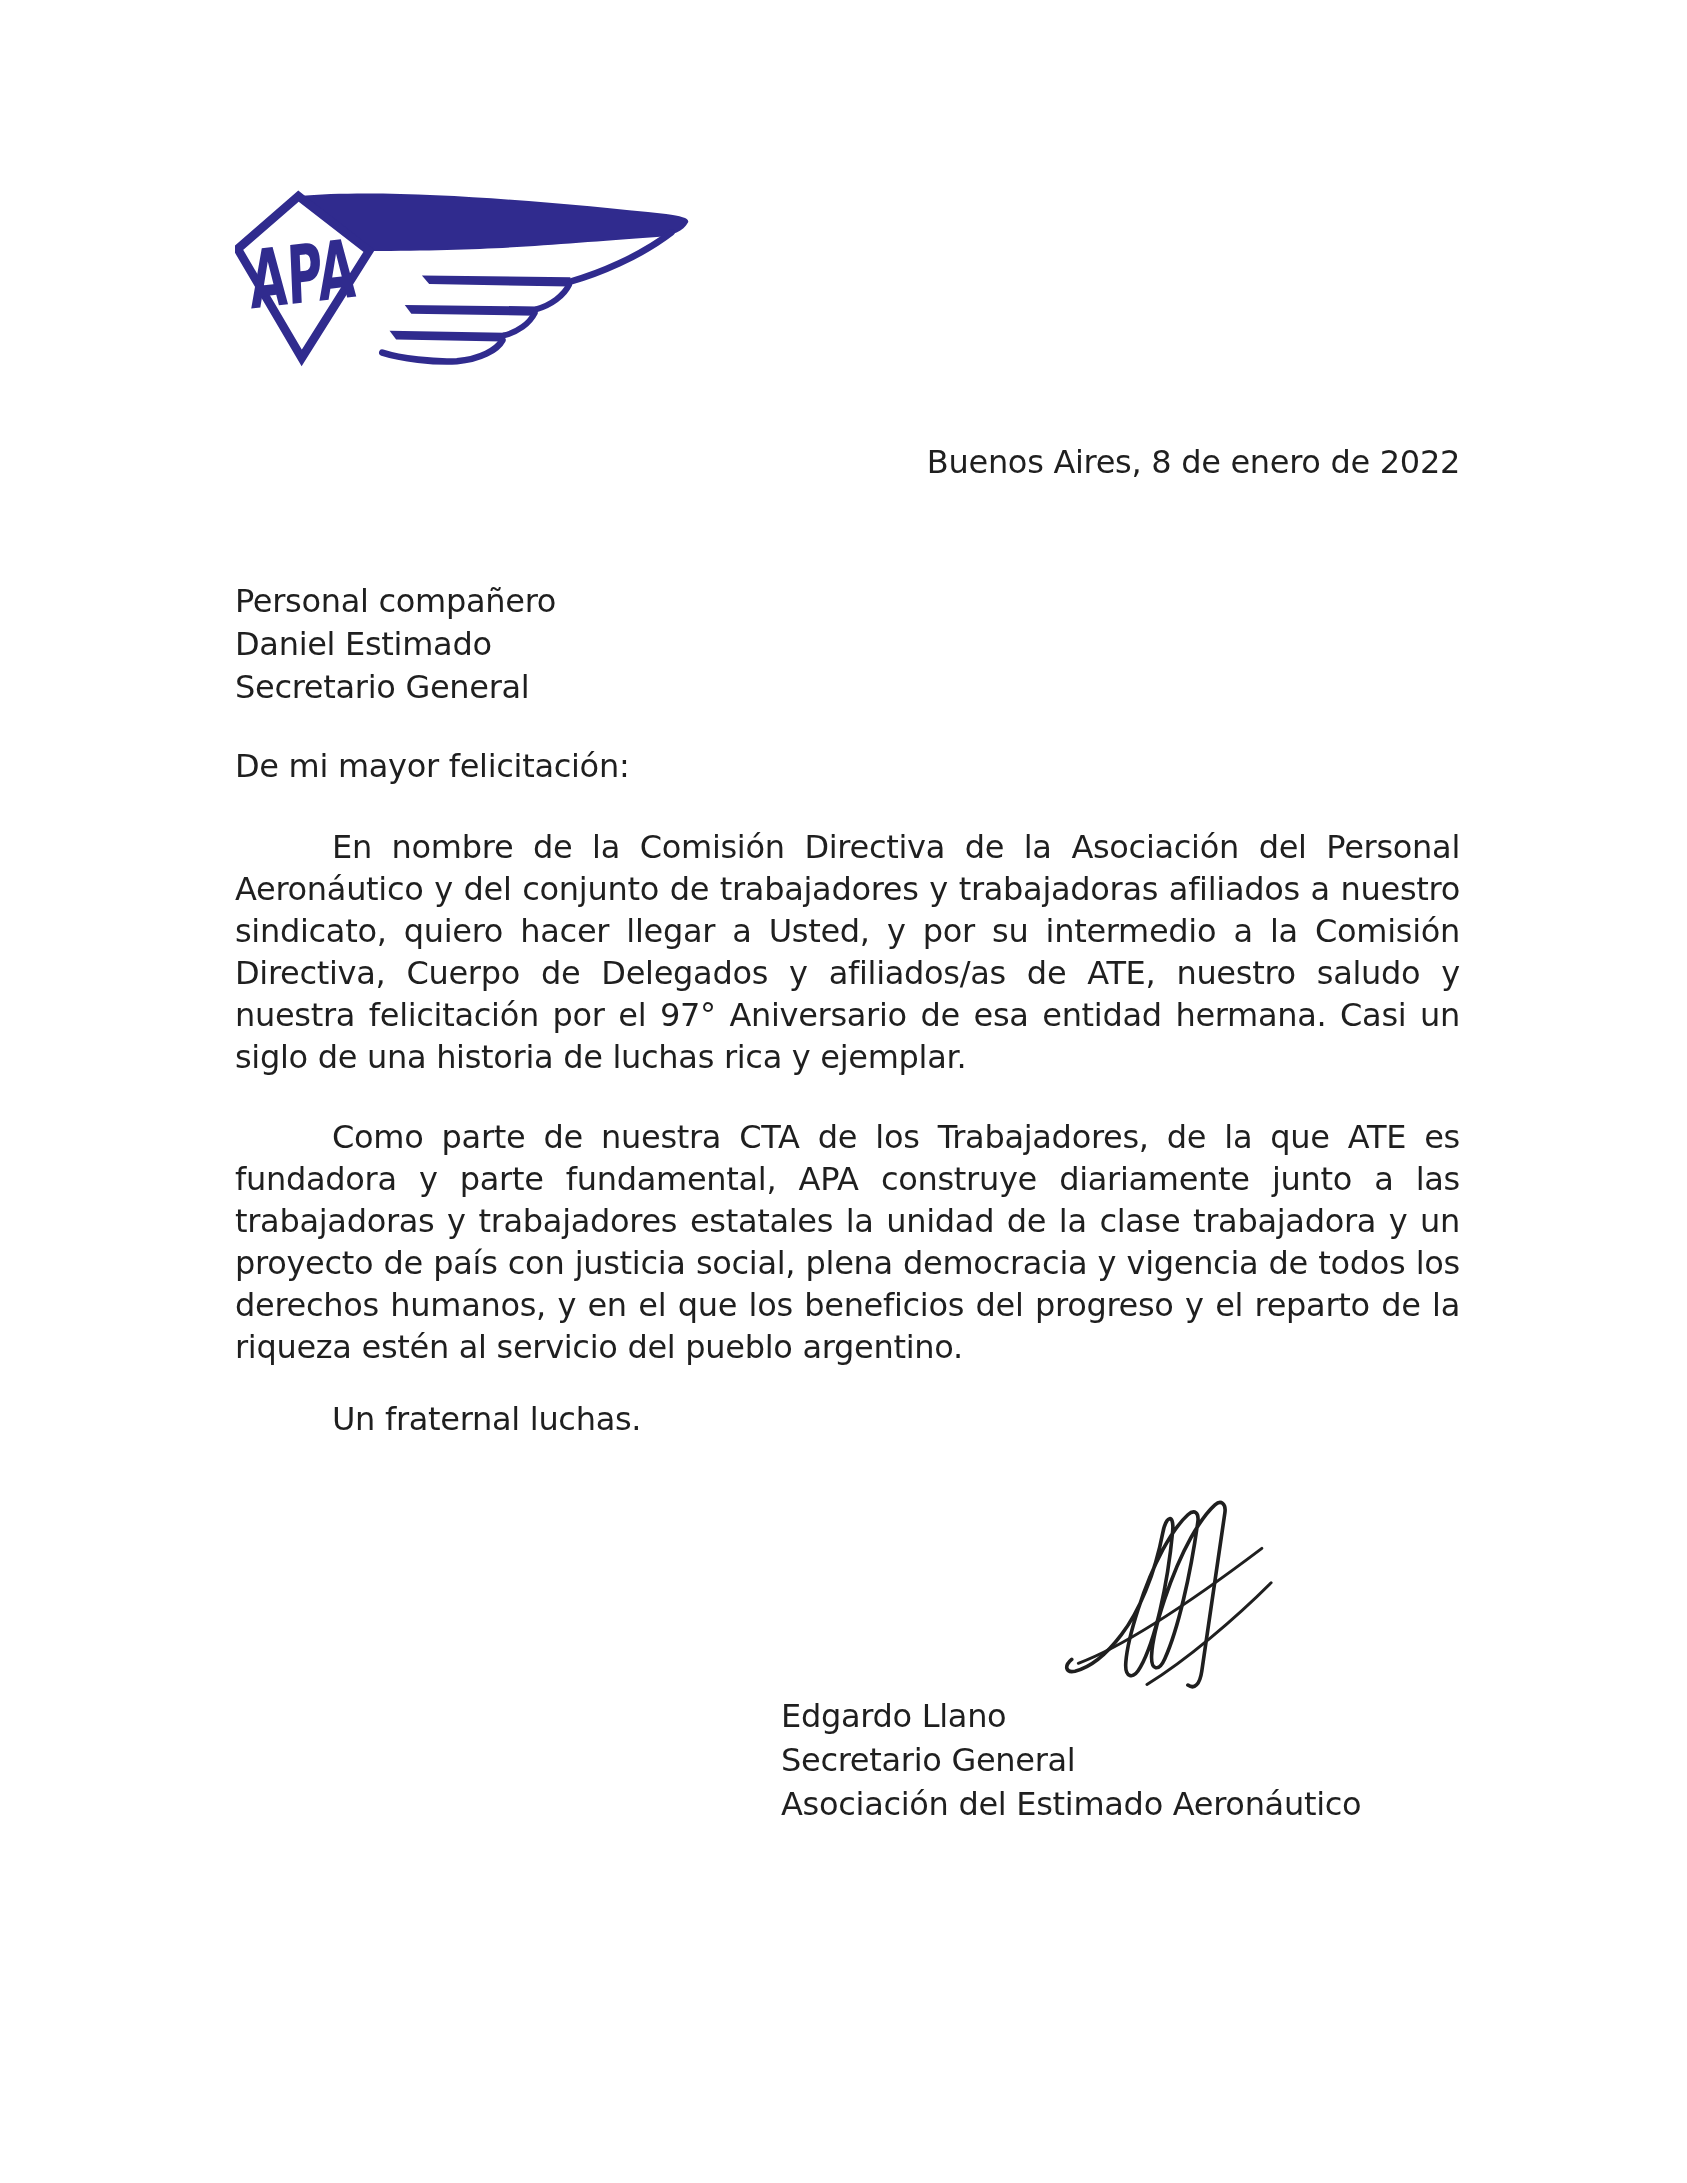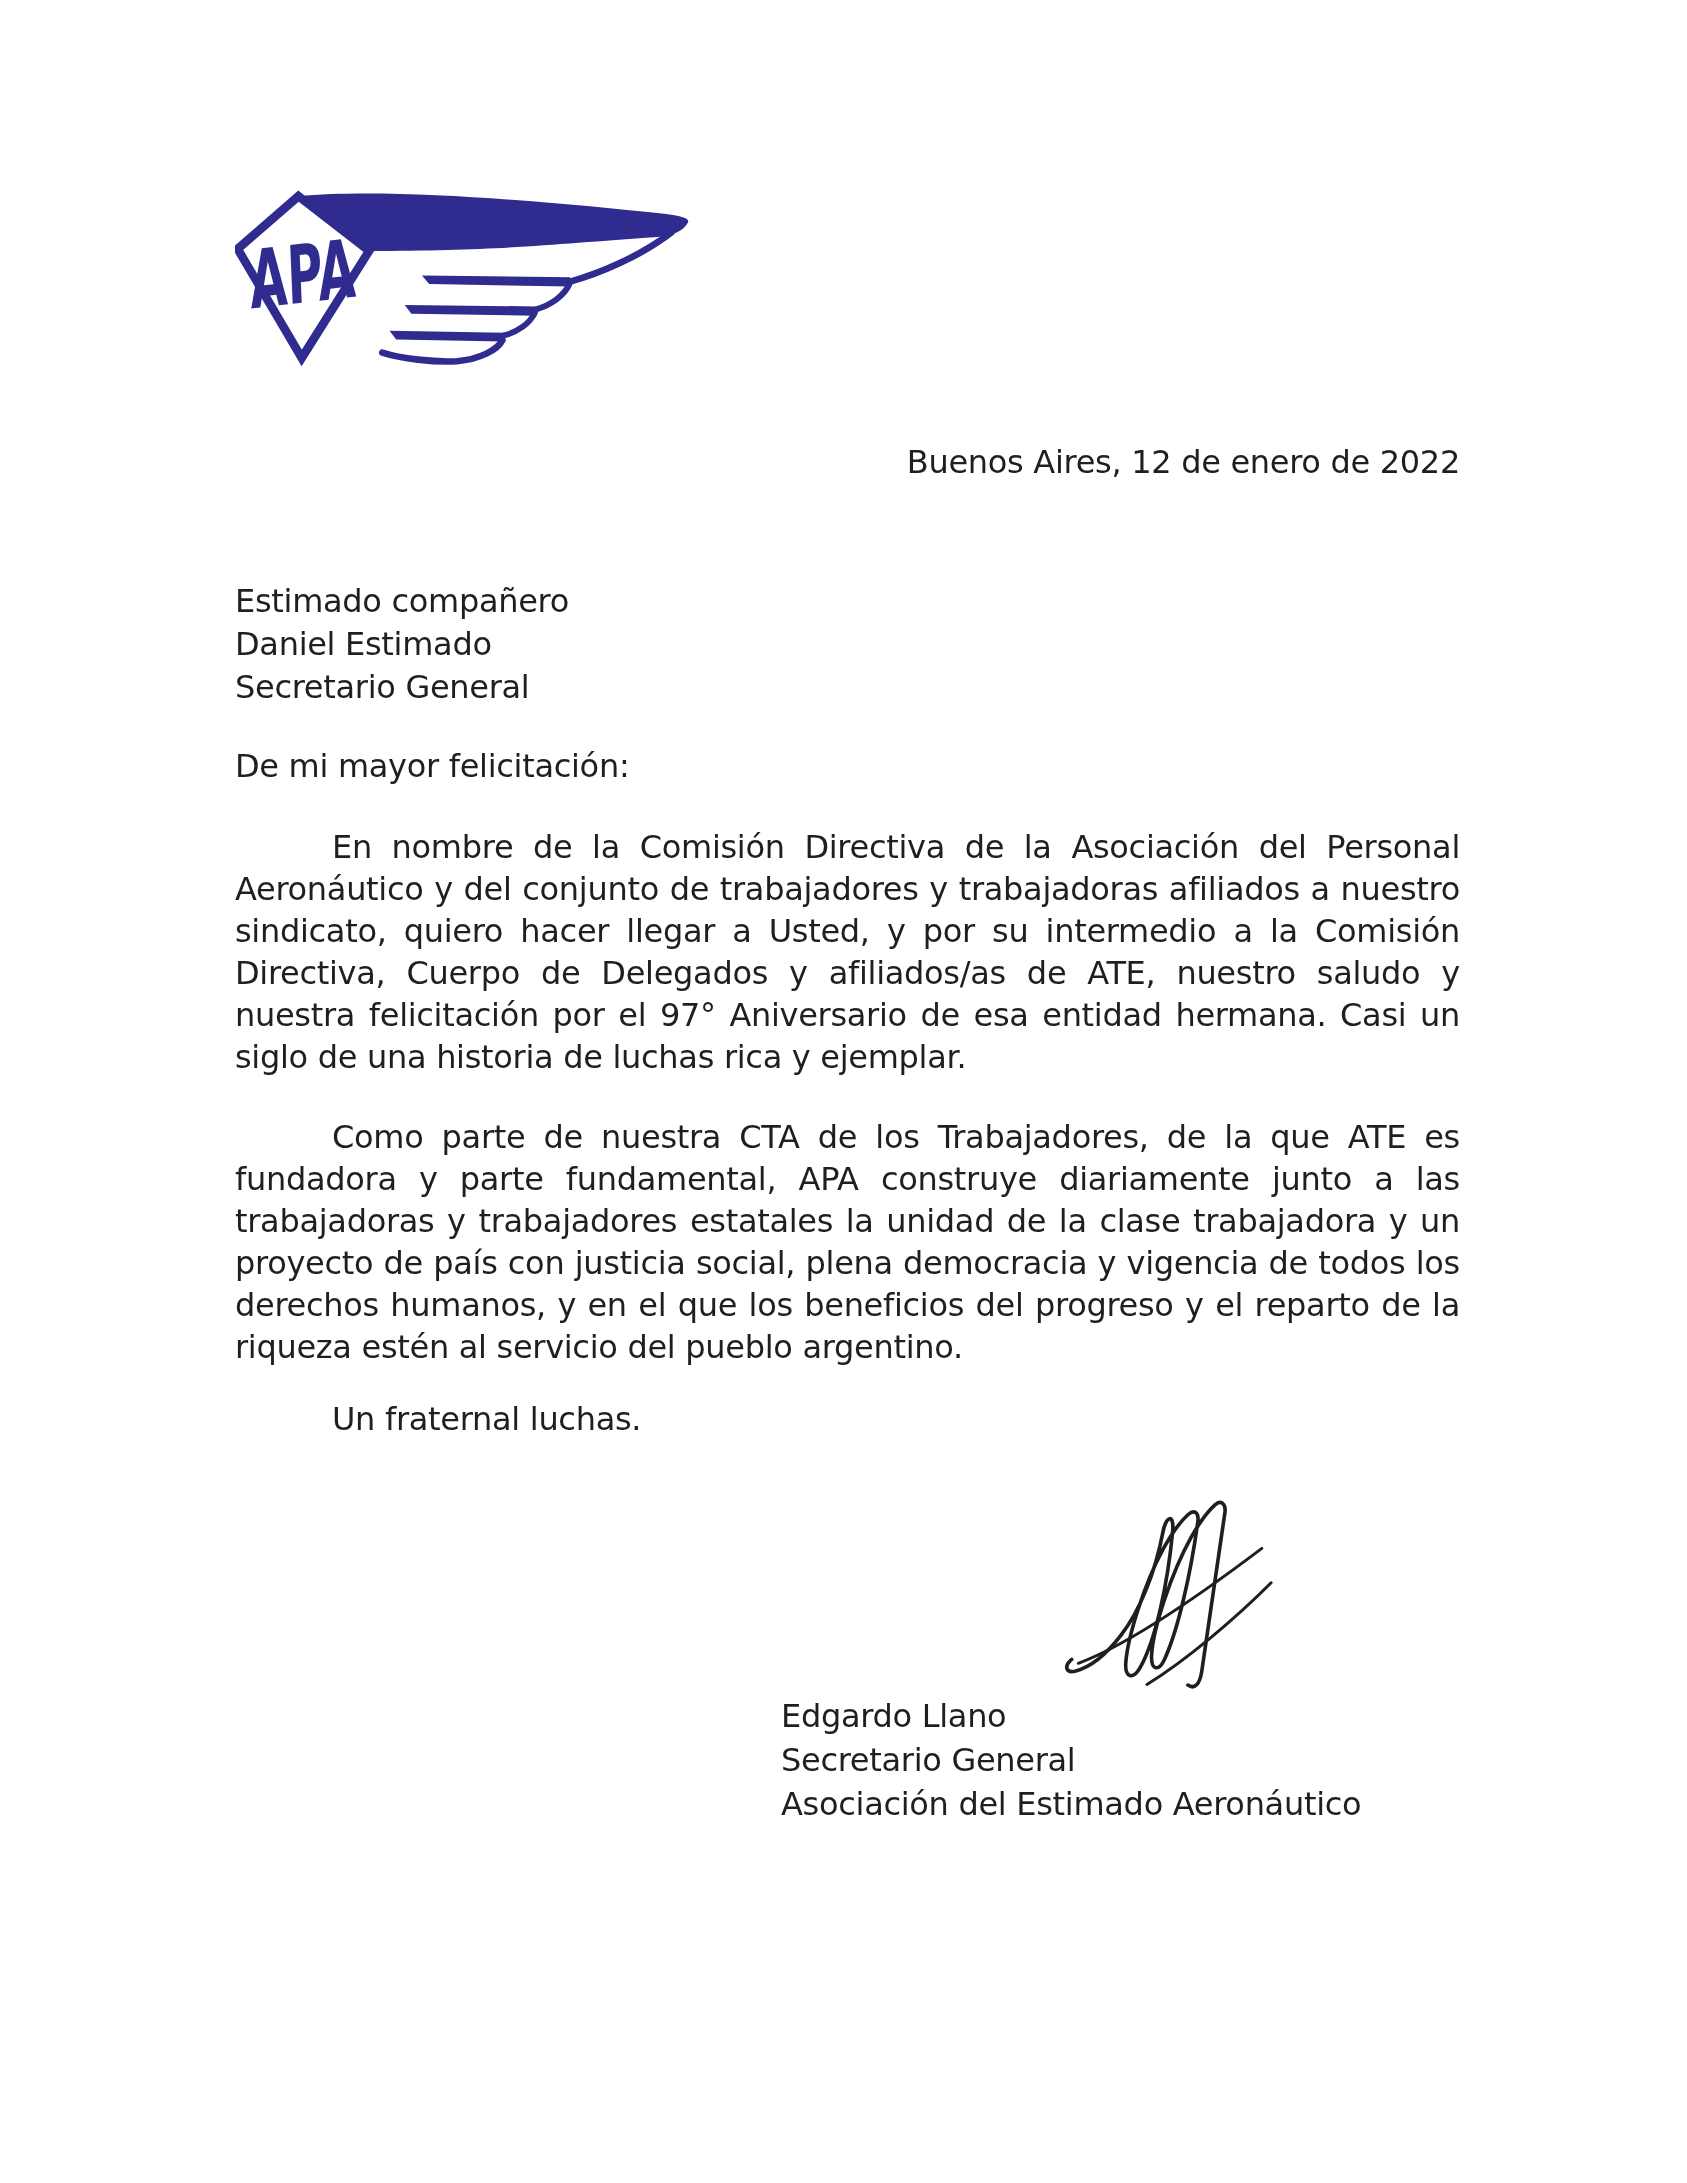--- a/index.html
+++ b/index.html
@@ -75,25 +75,25 @@
       <path fill="none" stroke="currentColor" stroke-width="10" stroke-linecap="round" d="M222,266 C250,275 300,281 335,279 C370,276 396,262 404,247"></path>
 
       <polygon points="95,29 202,112 100,274 3,109" fill="#ffffff" stroke="currentColor" stroke-width="13" stroke-linejoin="miter"></polygon>
 
       <g transform="translate(103,190) scale(0.85,1.42) rotate(-4)">
         <text class="logo-monogram-text" text-anchor="middle" font-size="86" fill="currentColor">APA</text>
       </g>
     </svg>
   </div>
 
-  <div class="date-line">Buenos Aires, 12 de enero de 2022</div>
+  <div class="date-line">Buenos Aires, 8 de enero de 2022</div>
 
   <div class="content">
     <div class="recipient">
-      <div>Estimado compañero</div>
+      <div>Personal compañero</div>
       <div>Daniel Estimado</div>
       <div>Secretario General</div>
     </div>
 
     <div class="greeting">De mi mayor felicitación:</div>
 
     <p class="para">En nombre de la Comisión Directiva de la Asociación del Personal Aeronáutico y del conjunto de trabajadores y trabajadoras afiliados a nuestro sindicato, quiero hacer llegar a Usted, y por su intermedio a la Comisión Directiva, Cuerpo de Delegados y afiliados/as de ATE, nuestro saludo y nuestra felicitación por el 97° Aniversario de esa entidad hermana. Casi un siglo de una historia de luchas rica y ejemplar.</p>
     <p class="para">Como parte de nuestra CTA de los Trabajadores, de la que ATE es fundadora y parte fundamental, APA construye diariamente junto a las trabajadoras y trabajadores estatales la unidad de la clase trabajadora y un proyecto de país con justicia social, plena democracia y vigencia de todos los derechos humanos, y en el que los beneficios del progreso y el reparto de la riqueza estén al servicio del pueblo argentino.</p>
 
     <div class="closing">Un fraternal luchas.</div>

